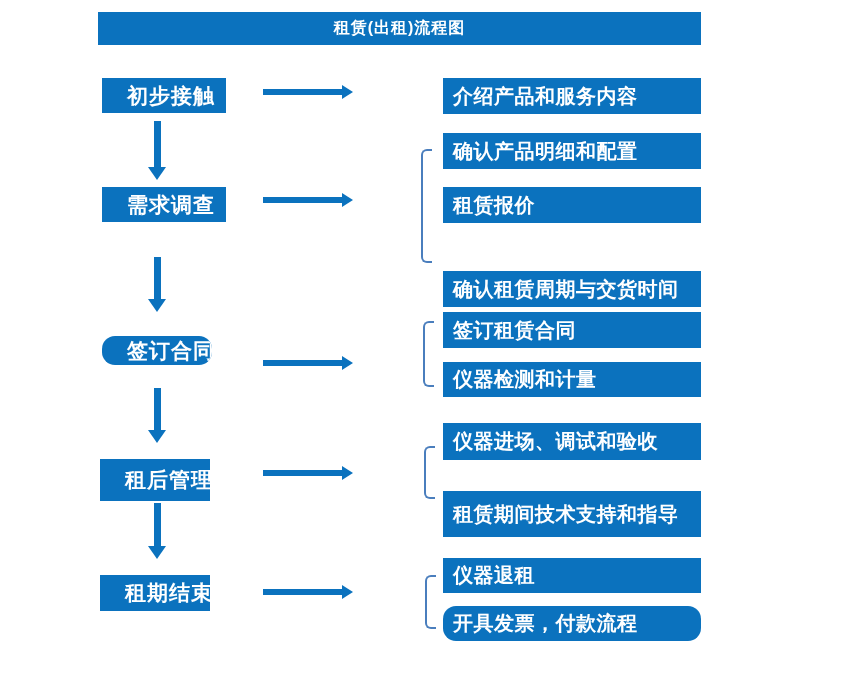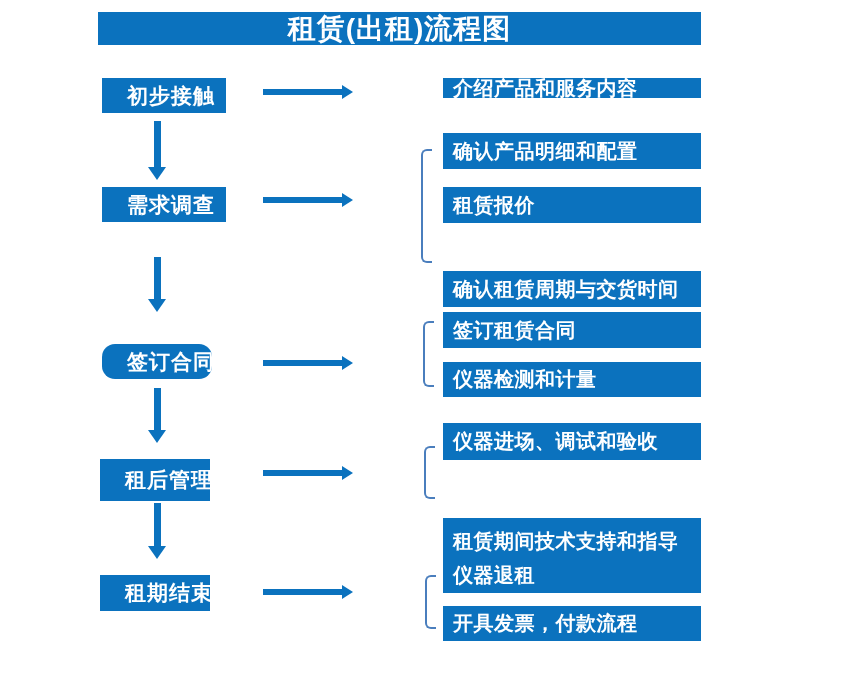--- a/index.html
+++ b/index.html
@@ -17,21 +17,21 @@
     position:absolute;background:var(--primary);color:var(--text-on-primary);
     font-weight:bold;display:flex;align-items:center;
     white-space:nowrap;overflow:hidden;box-sizing:border-box;
   }
   .stage{font-size:21px;padding-left:25px;letter-spacing:1px;}
   .output{left:443px;width:258px;font-size:20px;padding-left:10px;letter-spacing:0.5px;}
   .title-bar{
     position:absolute;left:98px;top:12px;width:603px;height:33px;
     background:var(--primary);color:var(--text-on-primary);
     display:flex;align-items:center;justify-content:center;
-    font-size:28px;font-weight:bold;letter-spacing:1px;
+    font-size:16px;font-weight:bold;letter-spacing:1px;
   }
   .varrow{position:absolute;left:148px;width:18px;display:flex;flex-direction:column;align-items:center;}
   .varrow .shaft{width:7px;flex:1;background:var(--primary);}
   .varrow .head{width:0;height:0;border-left:9px solid transparent;border-right:9px solid transparent;border-top:13px solid var(--primary);}
   .harrow{position:absolute;left:263px;width:90px;height:14px;display:flex;align-items:center;}
   .harrow .shaft{height:6px;flex:1;background:var(--primary);}
   .harrow .head{width:0;height:0;border-top:7px solid transparent;border-bottom:7px solid transparent;border-left:11px solid var(--primary);}
   .bracket{
     position:absolute;width:11px;box-sizing:border-box;
     border:2px solid var(--bracket);border-right:none;
@@ -42,21 +42,21 @@
 <body>
 
 <div class="canvas">
 
   <div class="title-bar">
     <span>租赁(出租)流程图</span>
   </div>
 
   <div class="box stage" style="left:102px;top:78px;width:124px;height:35px;">初步接触</div>
   <div class="box stage" style="left:102px;top:187px;width:124px;height:35px;">需求调查</div>
-  <div class="box stage" style="left:102px;top:344px;width:110px;height:35px;border-radius:13px;">签订合同</div>
+  <div class="box stage" style="left:102px;top:336px;width:110px;height:29px;border-radius:13px;">签订合同</div>
   <div class="box stage" style="left:100px;top:459px;width:110px;height:42px;">租后管理</div>
   <div class="box stage" style="left:100px;top:575px;width:110px;height:36px;">租期结束</div>
 
   <div class="varrow" style="top:121px;height:59px;">
     <div class="shaft"></div>
     <div class="head"></div>
   </div>
   <div class="varrow" style="top:257px;height:55px;">
     <div class="shaft"></div>
     <div class="head"></div>
@@ -89,24 +89,24 @@
   <div class="harrow" style="top:585px;">
     <div class="shaft"></div>
     <div class="head"></div>
   </div>
 
   <div class="bracket" style="left:421px;top:149px;height:114px;"></div>
   <div class="bracket" style="left:423px;top:321px;height:66px;"></div>
   <div class="bracket" style="left:424px;top:446px;height:53px;"></div>
   <div class="bracket" style="left:425px;top:575px;height:54px;"></div>
 
-  <div class="box output" style="top:78px;height:20px;">介绍产品和服务内容</div>
+  <div class="box output" style="top:78px;height:36px;">介绍产品和服务内容</div>
   <div class="box output" style="top:133px;height:36px;text-align:center;">确认产品明细和配置</div>
   <div class="box output" style="top:187px;height:36px;">租赁报价</div>
   <div class="box output" style="top:243px;height:36px;margin-top:28px;">确认租赁周期与交货时间</div>
   <div class="box output" style="top:312px;height:36px;">签订租赁合同</div>
   <div class="box output" style="top:362px;height:35px;">仪器检测和计量</div>
   <div class="box output" style="top:423px;height:37px;">仪器进场、调试和验收</div>
-  <div class="box output" style="top:518px;height:46px;">租赁期间技术支持和指导</div>
+  <div class="box output" style="top:491px;height:46px;">租赁期间技术支持和指导</div>
   <div class="box output" style="top:558px;height:35px;">仪器退租</div>
-  <div class="box output" style="top:606px;height:35px;">开具发票，付款流程</div>
+  <div class="box output" style="top:606px;height:35px;border-radius:13px;">开具发票，付款流程</div>
 
 </div>
 
 </body></html>

